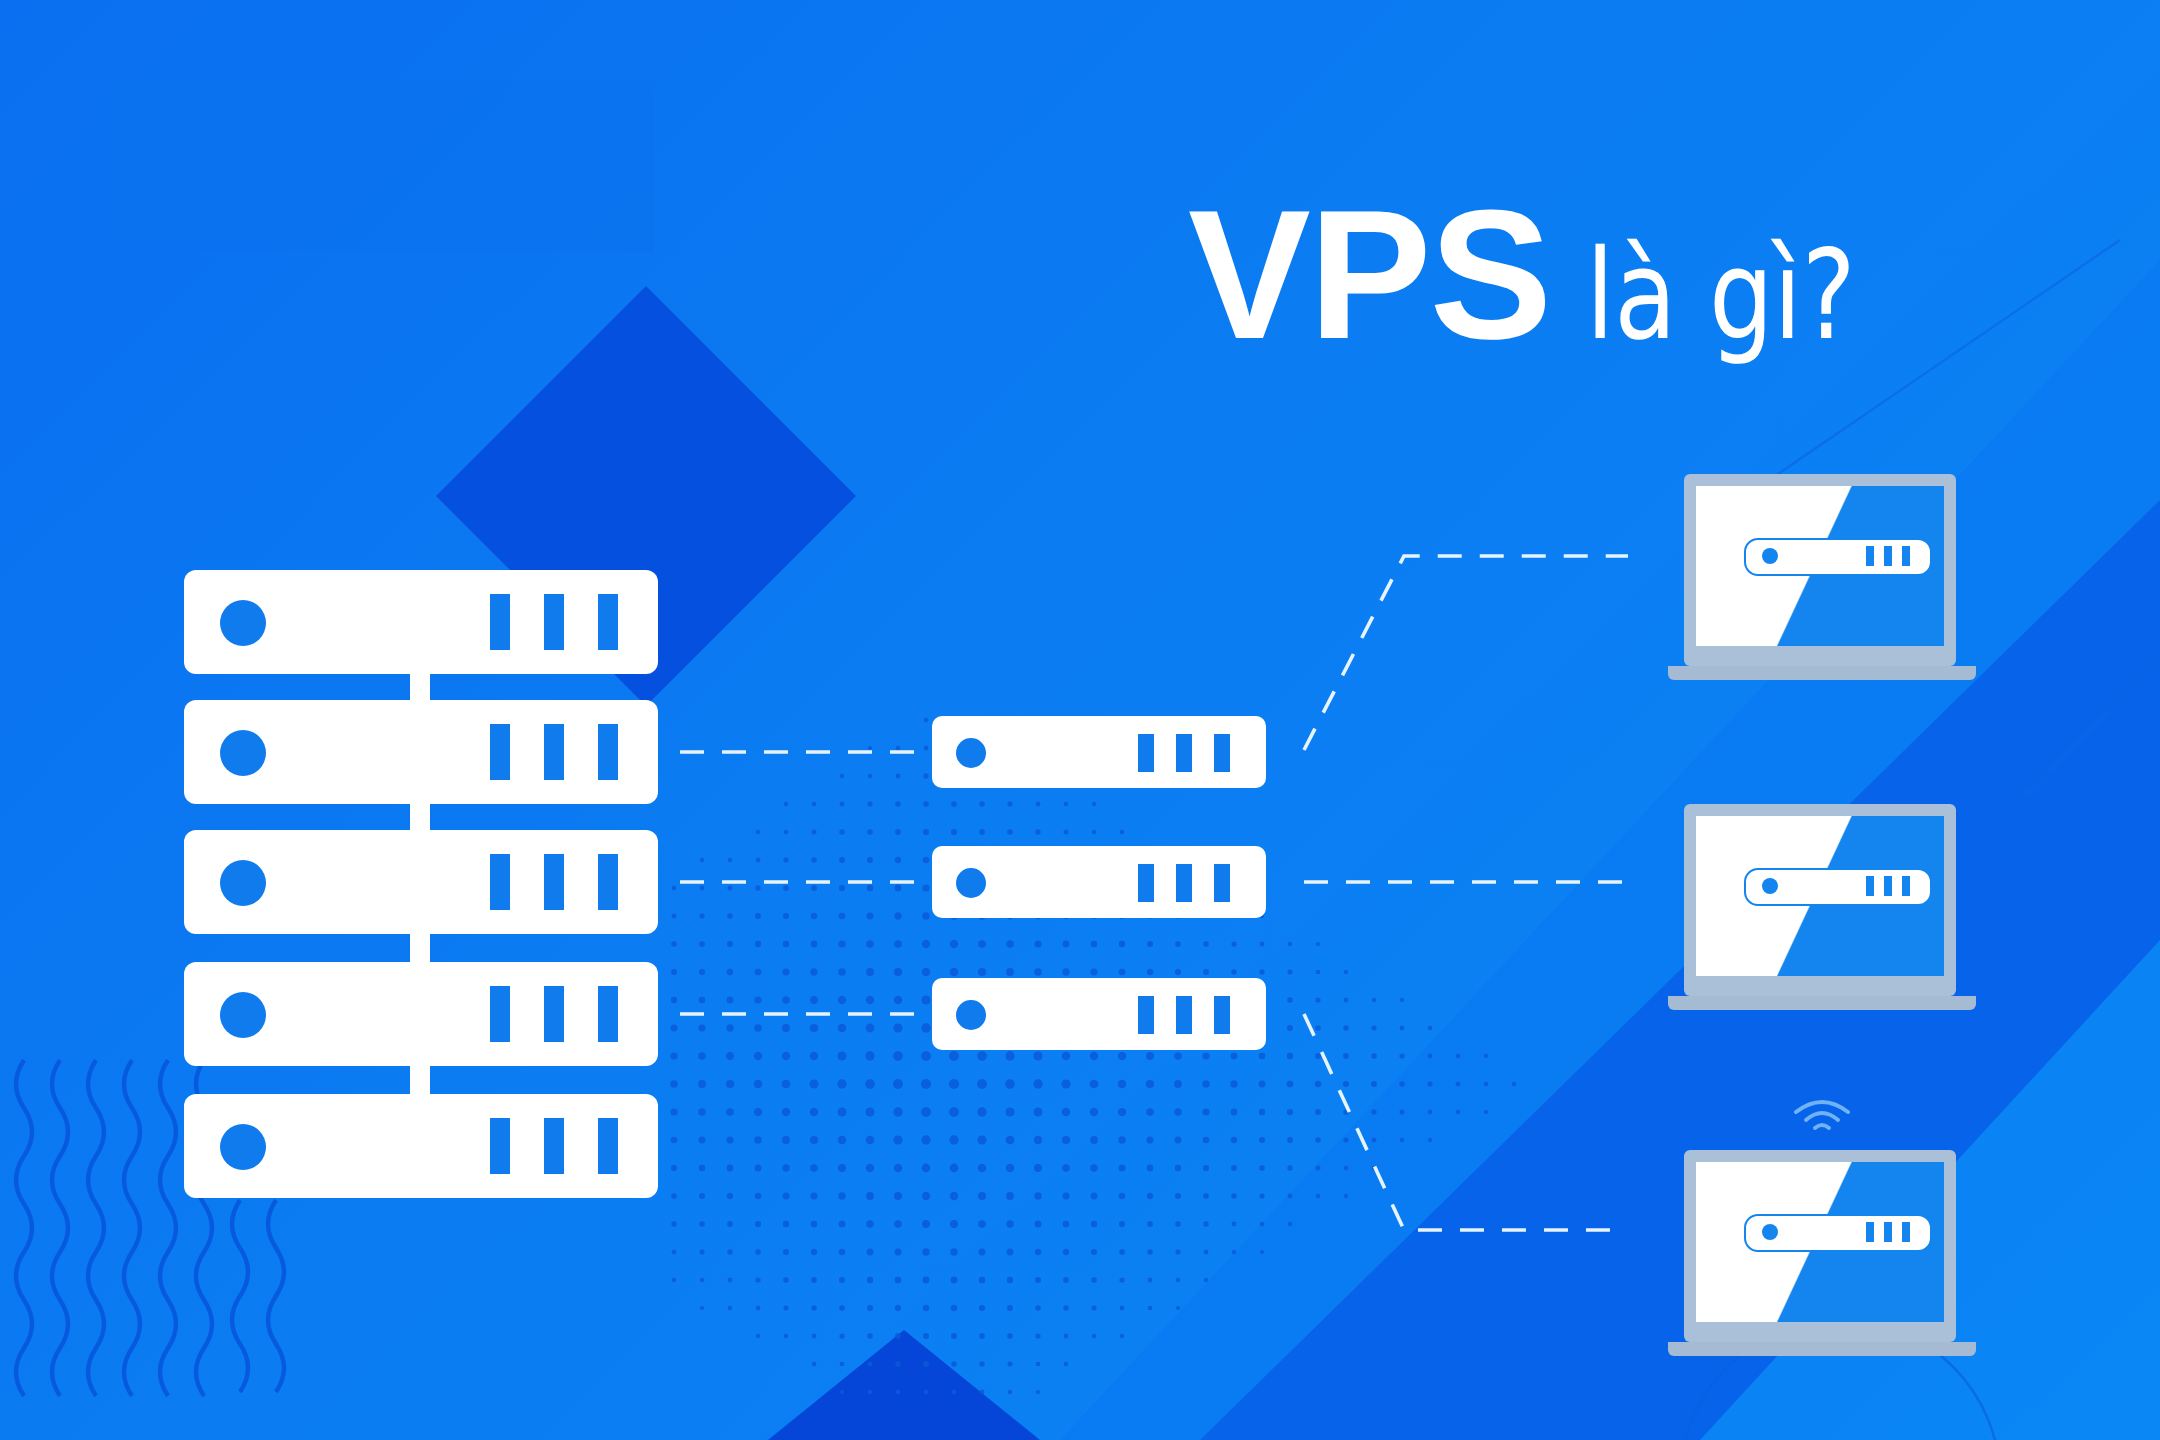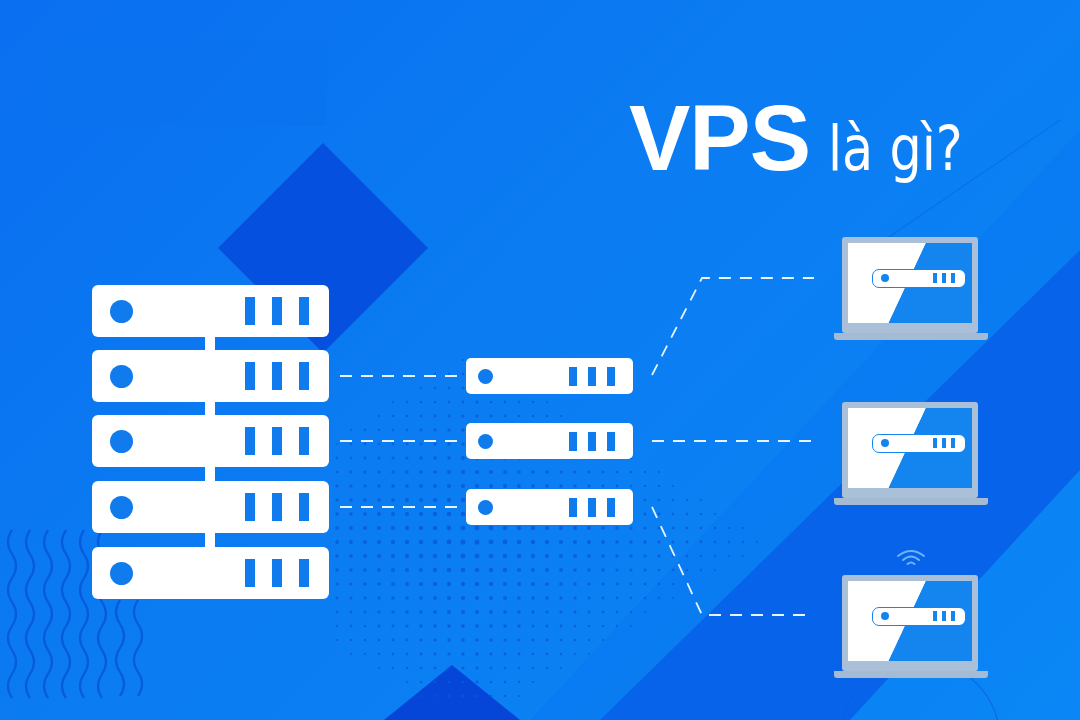--- a/index.html
+++ b/index.html
@@ -4,21 +4,21 @@
 <style>
   html, body { margin: 0; padding: 0; }
   body {
     width: 1080px; height: 720px; overflow: hidden; position: relative;
     background: linear-gradient(135deg, #0a6ff0 0%, #0b7cf2 45%, #0a86f5 100%);
     font-family: "Liberation Sans", sans-serif;
   }
   .layer { position: absolute; left: 0; top: 0; width: 1080px; height: 720px; }
   .title {
     position: absolute; left: 594px; top: 92px; color: #ffffff; white-space: nowrap;
-    display: flex; align-items: baseline; margin-left: 35px;
+    display: flex; align-items: baseline;
   }
   .title .big { font-weight: 700; font-size: 92px; letter-spacing: -1px; line-height: 1; }
   .title .small { font-family: "DejaVu Sans", sans-serif; font-size: 62px; margin-left: 18px;
                   transform: scaleX(0.82); transform-origin: left bottom; display: inline-block; line-height: 1; }
 
   .rack-unit {
     position: absolute; left: 92px; width: 237px; height: 52px; background: #ffffff; border-radius: 6px;
   }
   .rack-unit .led { position: absolute; left: 18px; top: 15px; width: 23px; height: 23px; border-radius: 50%; background: #0f7bec; }
   .rack-unit .bars { position: absolute; right: 20px; top: 12px; display: flex; gap: 17px; }

